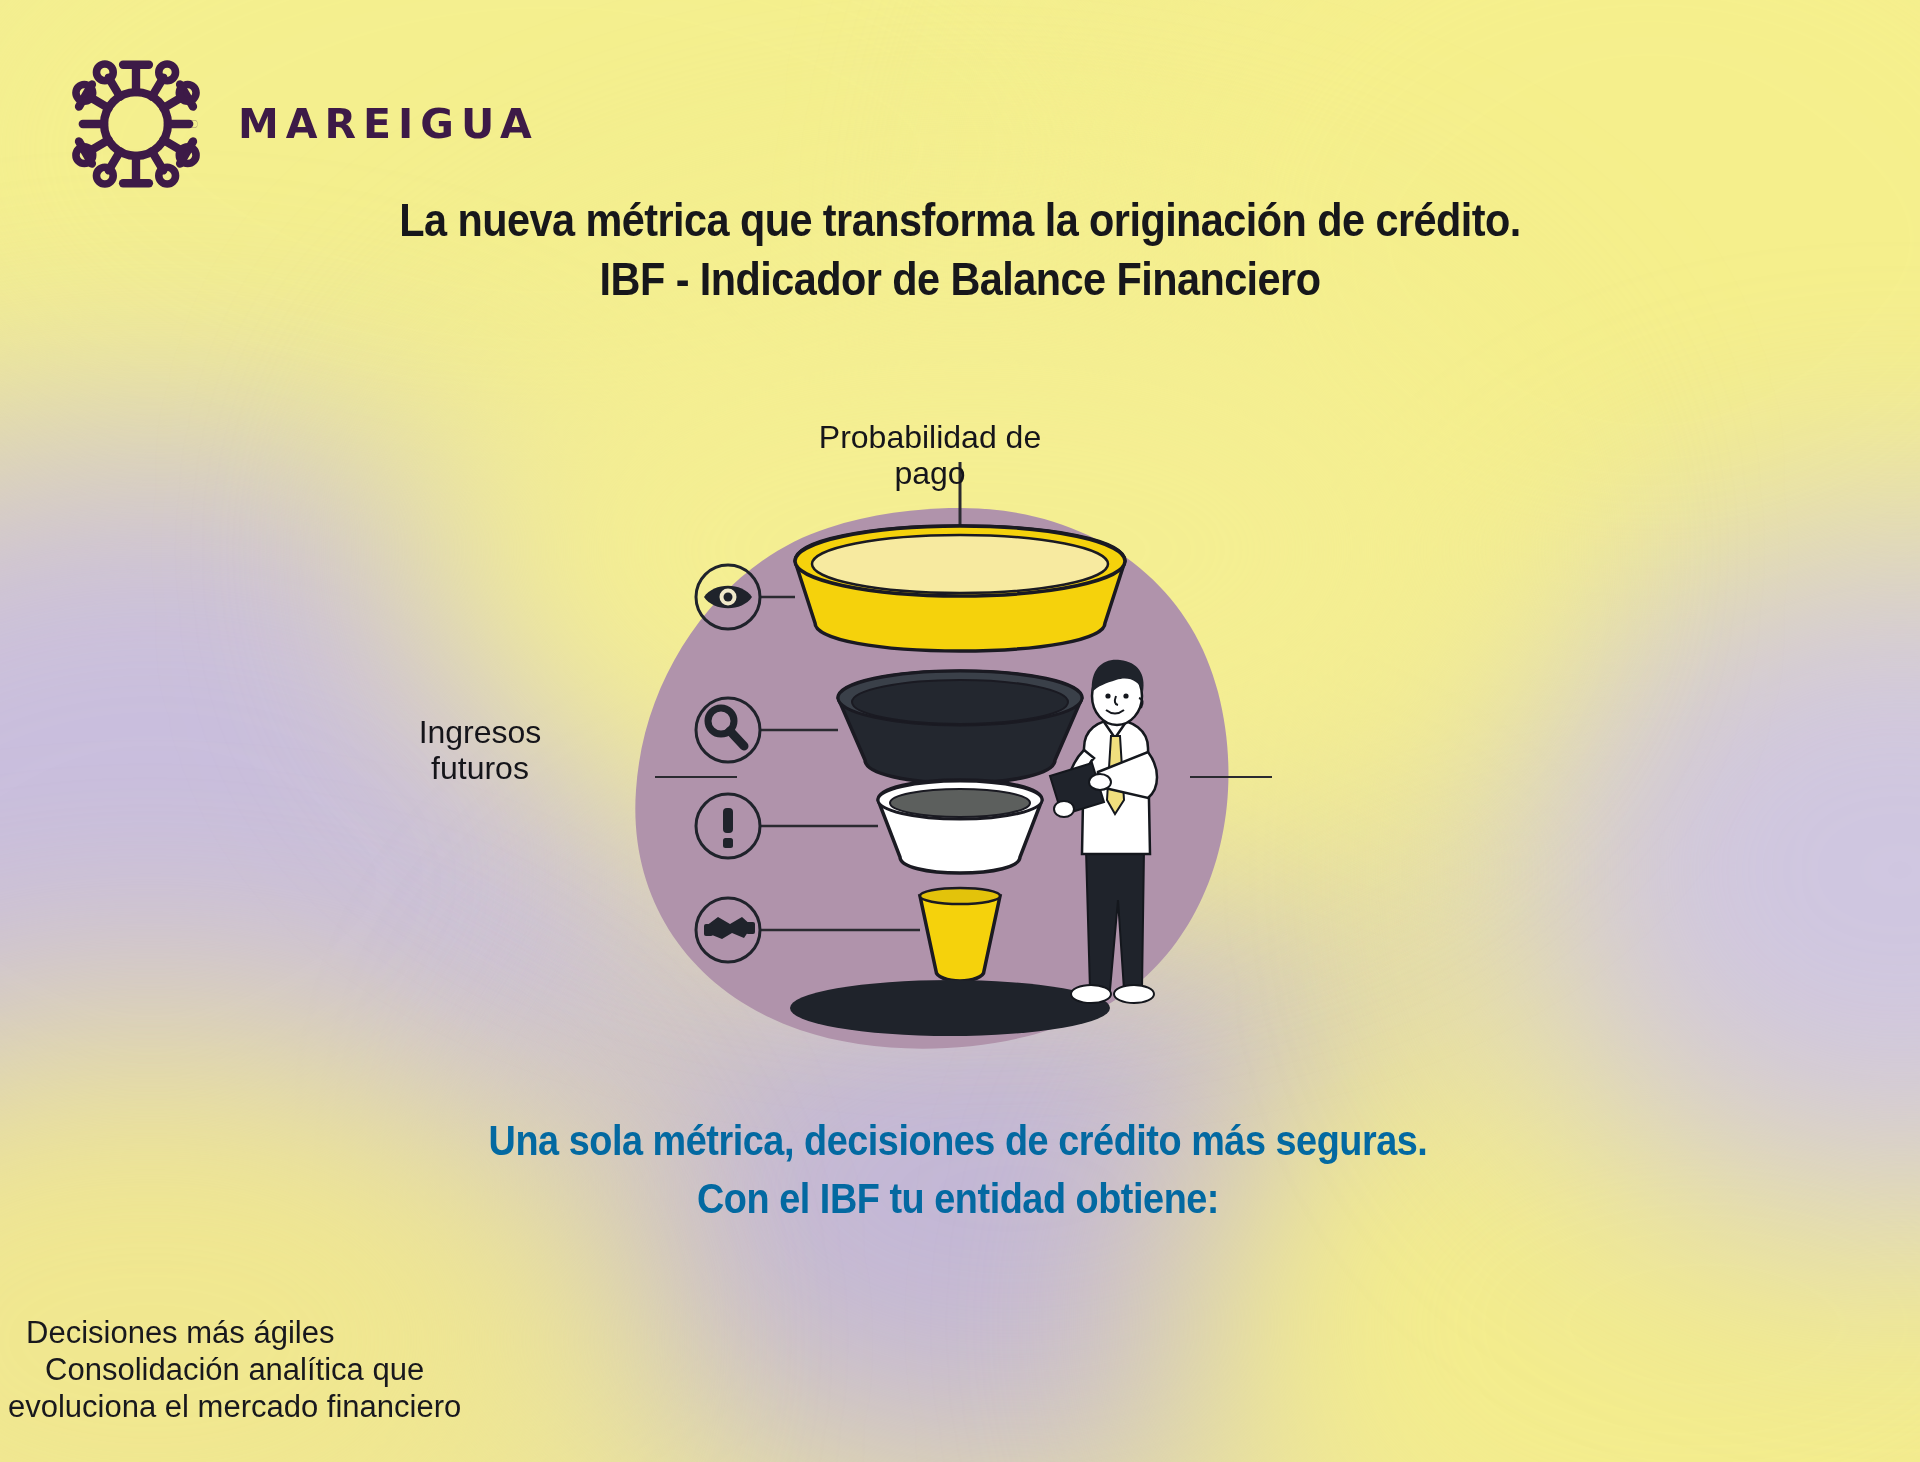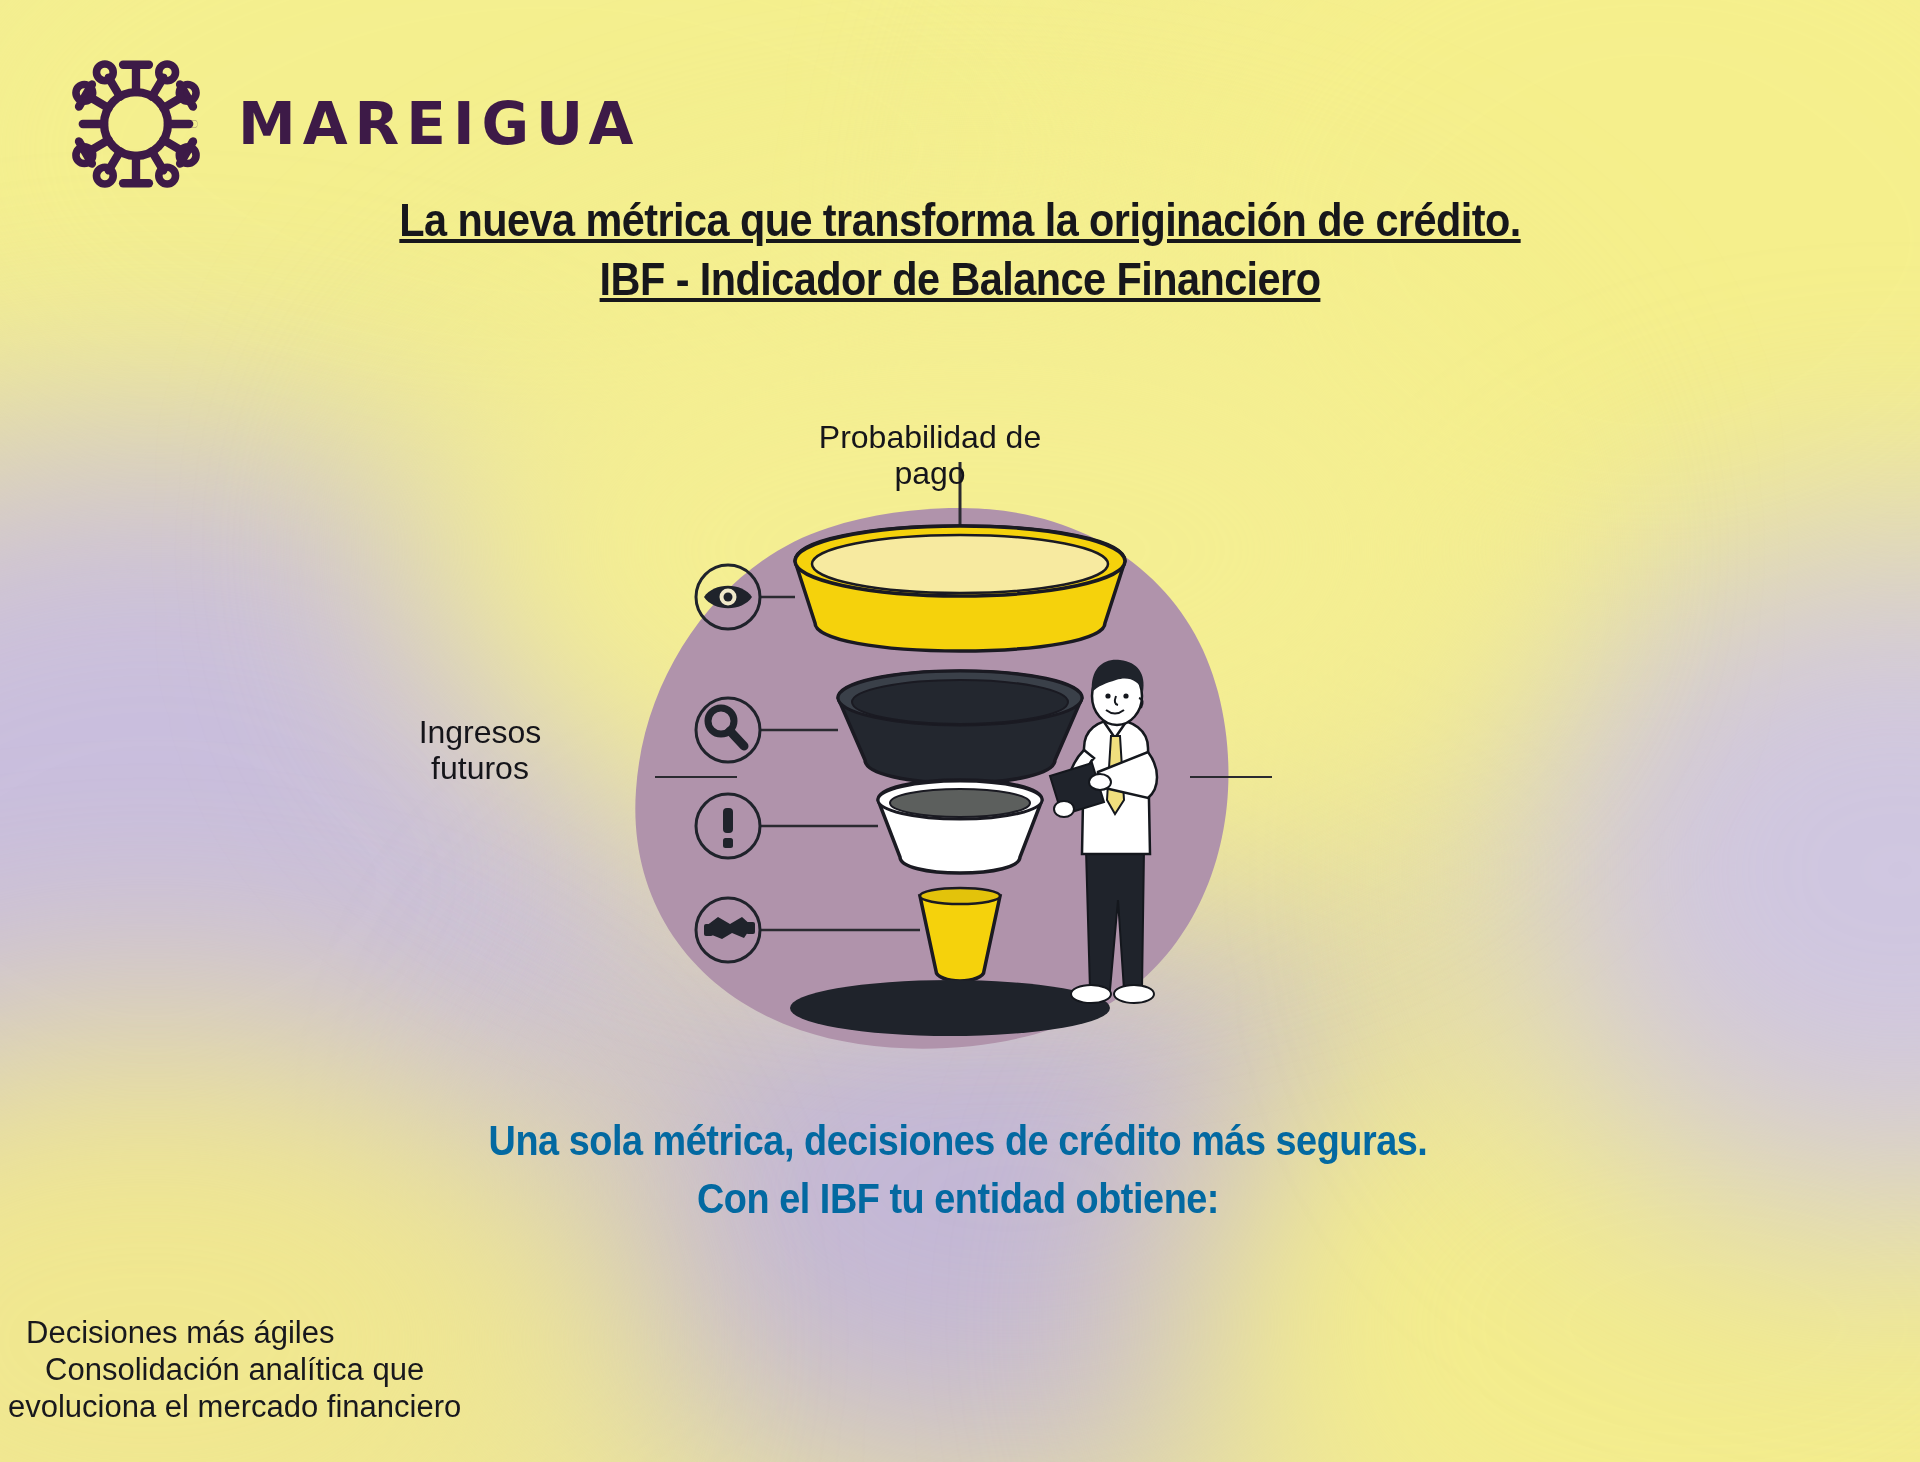--- a/index.html
+++ b/index.html
@@ -21,32 +21,31 @@
 
   
   #logo-block {
     position:absolute; left:60px; top:48px;
     display:flex; align-items:center; gap:26px;
   }
   #logo-mark { width:152px; height:152px; display:block; }
   #logo-word {
     font-family:"DejaVu Sans", sans-serif;
     font-weight:700;
-    font-size:58px;
+    font-size:41px;
     letter-spacing:7px;
     color:#3d1a47;
     line-height:1;
   }
 
   
   #headline {
     position:absolute; left:0; right:0; top:192px;
     text-align:center;
     color:#17171b;
-    text-decoration:underline;
   }
   #headline .l1 {
     font-family:"Liberation Sans", sans-serif;
     font-weight:700;
     font-size:46px;
     letter-spacing:-0.6px;
     transform:scaleX(0.9);
     line-height:1.22;
   }
   #headline .l2 {

